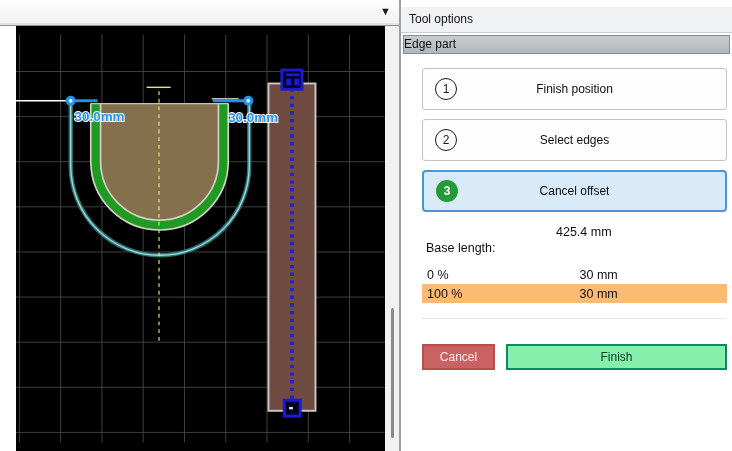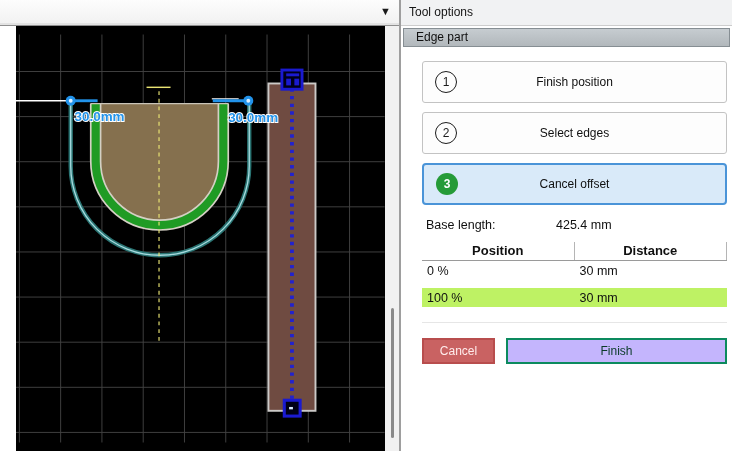--- a/index.html
+++ b/index.html
@@ -16,54 +16,54 @@
   .canvas-row { flex:1; display:flex;margin-left:16px; }
   .canvas-svg { width:384px; height:425px; display:block; background:#000; }
   .vscroll { width:15px; background:#f1f1f1; position:relative; }
   .vscroll .thumb { position:absolute; left:6px; width:3px; top:282px; height:130px;
                     background:#8a8a8a; border-radius:2px; }
 
   
   .panel { width:333px; height:451px; background:#fff; border-left:2px solid #9e9e9e; }
   .panel-header { height:26px; line-height:25px; background:#f1f2f3;
                   border-bottom:1px solid #cdcdcd; padding-left:8px;
-                  font-size:12px; color:#151515; }
+                  font-size:12px; color:#151515;margin-top:7px; }
   .edge-part { margin:2px 2px 0 2px; height:19px; line-height:17px;
                background:linear-gradient(#c6ccd0,#b2b8bc);
-               border:1px solid #868e93; padding-left:12px;
+               border:1px solid #868e93; 
                font-size:12px; color:#101010; }
   .content { padding:14px 5px 0 21px; }
 
   .step { position:relative; height:42px; border:1px solid #c3c3c3; border-radius:3px;
           background:#fdfdfd; margin-bottom:9px; display:flex; align-items:center;
           justify-content:center; font-size:12px; color:#101010; cursor:pointer; }
   .step.active { background:#d9eaf9; border:2px solid #4a94d8; border-radius:4px; }
   .badge { position:absolute; left:12px; top:50%; transform:translateY(-50%);
            width:22px; height:22px; border-radius:50%; border:1.5px solid #1c1c1c;
            display:flex; align-items:center; justify-content:center;
            font-size:12px; color:#1c1c1c; }
   .badge.filled { background:#259b38; border:none; color:#fff; font-weight:bold; }
 
   .base-row { margin:13px 0 10px 4px; font-size:12.5px; color:#101010; display:flex; }
-  .base-row .lbl { width:130px; }
+  .base-row .lbl { width:130px;margin-top:16px; }
 
   .otable { font-size:12.5px; color:#101010; }
   .thead { display:flex; height:19px; border-bottom:1px solid #9a9a9a; }
   .thead .cell { width:50%; text-align:center; font-weight:bold; font-size:13px;
                  border-right:1px solid #b5b5b5; line-height:18px; }
   .trow { display:flex; height:19px; align-items:center; }
   .trow .cell { width:50%; padding-left:5px; }
-  .trow.alt { background:#bef264;margin-top:8px; }
+  .trow.alt { background:#fdba74; }
   .trow-empty { height:16px; border-bottom:1px solid #e6e6e6; }
 
-  .actions { margin-top:15px; display:flex; gap:11px; }
+  .actions { margin-top:25px; display:flex; gap:11px; }
   .btn { height:26px; font-size:12px; display:flex; align-items:center;
          justify-content:center; cursor:pointer; }
   .btn-cancel { width:73px; background:#c96262; border:2px solid #b84d4d; color:#ffecec; }
-  .btn-finish { flex:1; background:#c4b5fd; border:2px solid #0c8a5e; color:#0b3a28; }
+  .btn-finish { flex:1; background:#86efac; border:2px solid #0c8a5e; color:#0b3a28; }
 
   text.dim { font:bold 14px "Liberation Sans", sans-serif; fill:#2293ea;
              paint-order:stroke; stroke:#ffffff; stroke-width:2px; }
 </style>
 </head>
 <body>
 
 <div class="app">
 
   <div class="left">
@@ -152,24 +152,20 @@
         <span class="badge filled">3</span>
         <span>Cancel offset</span>
       </div>
 
       <div class="base-row">
         <span class="lbl">Base length:</span>
         <span>425.4 mm</span>
       </div>
 
       <div class="otable">
-        <div class="thead">
-          <div class="cell">Position</div>
-          <div class="cell">Distance</div>
-        </div>
         <div class="trow">
           <div class="cell">0 %</div>
           <div class="cell">30 mm</div>
         </div>
         <div class="trow alt">
           <div class="cell">100 %</div>
           <div class="cell">30 mm</div>
         </div>
         <div class="trow-empty"></div>
       </div>

